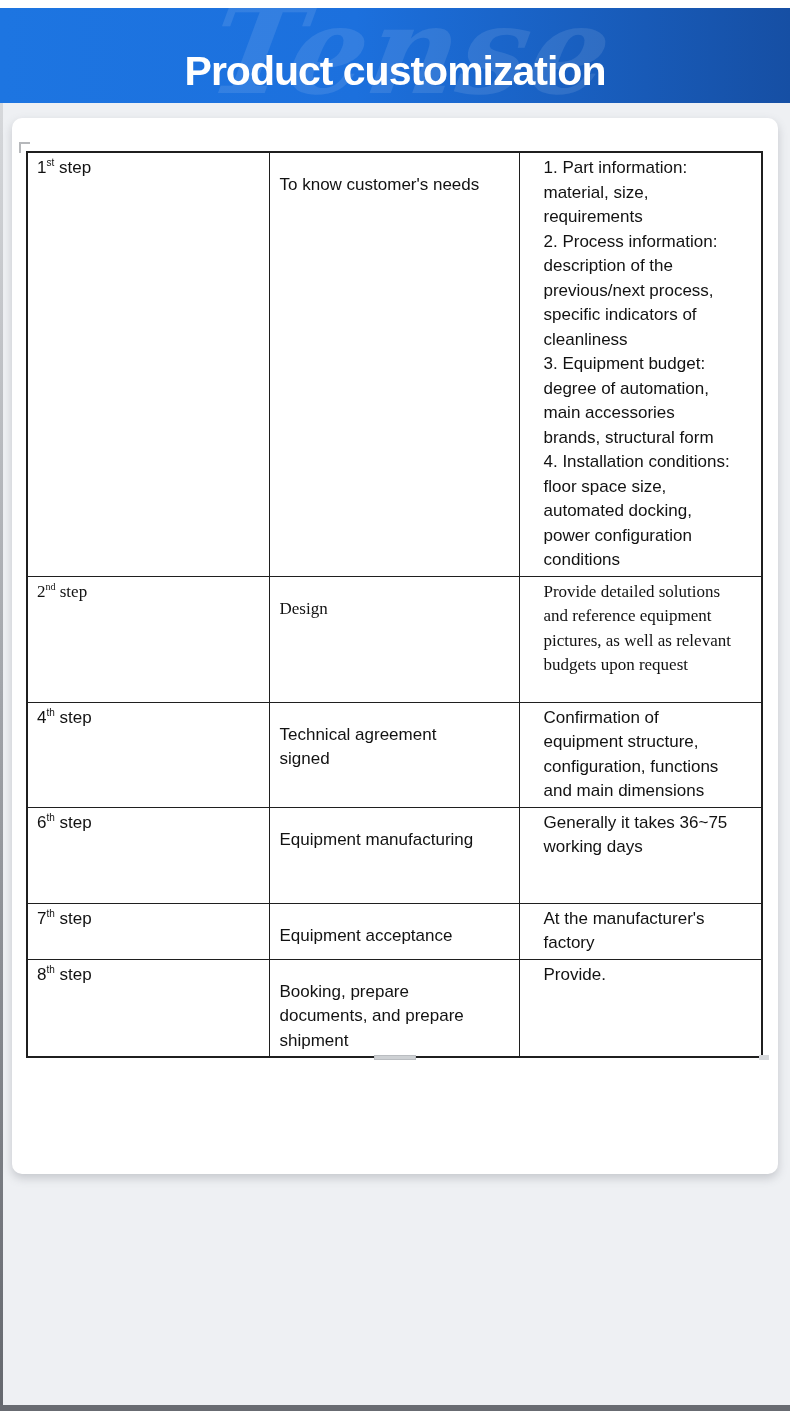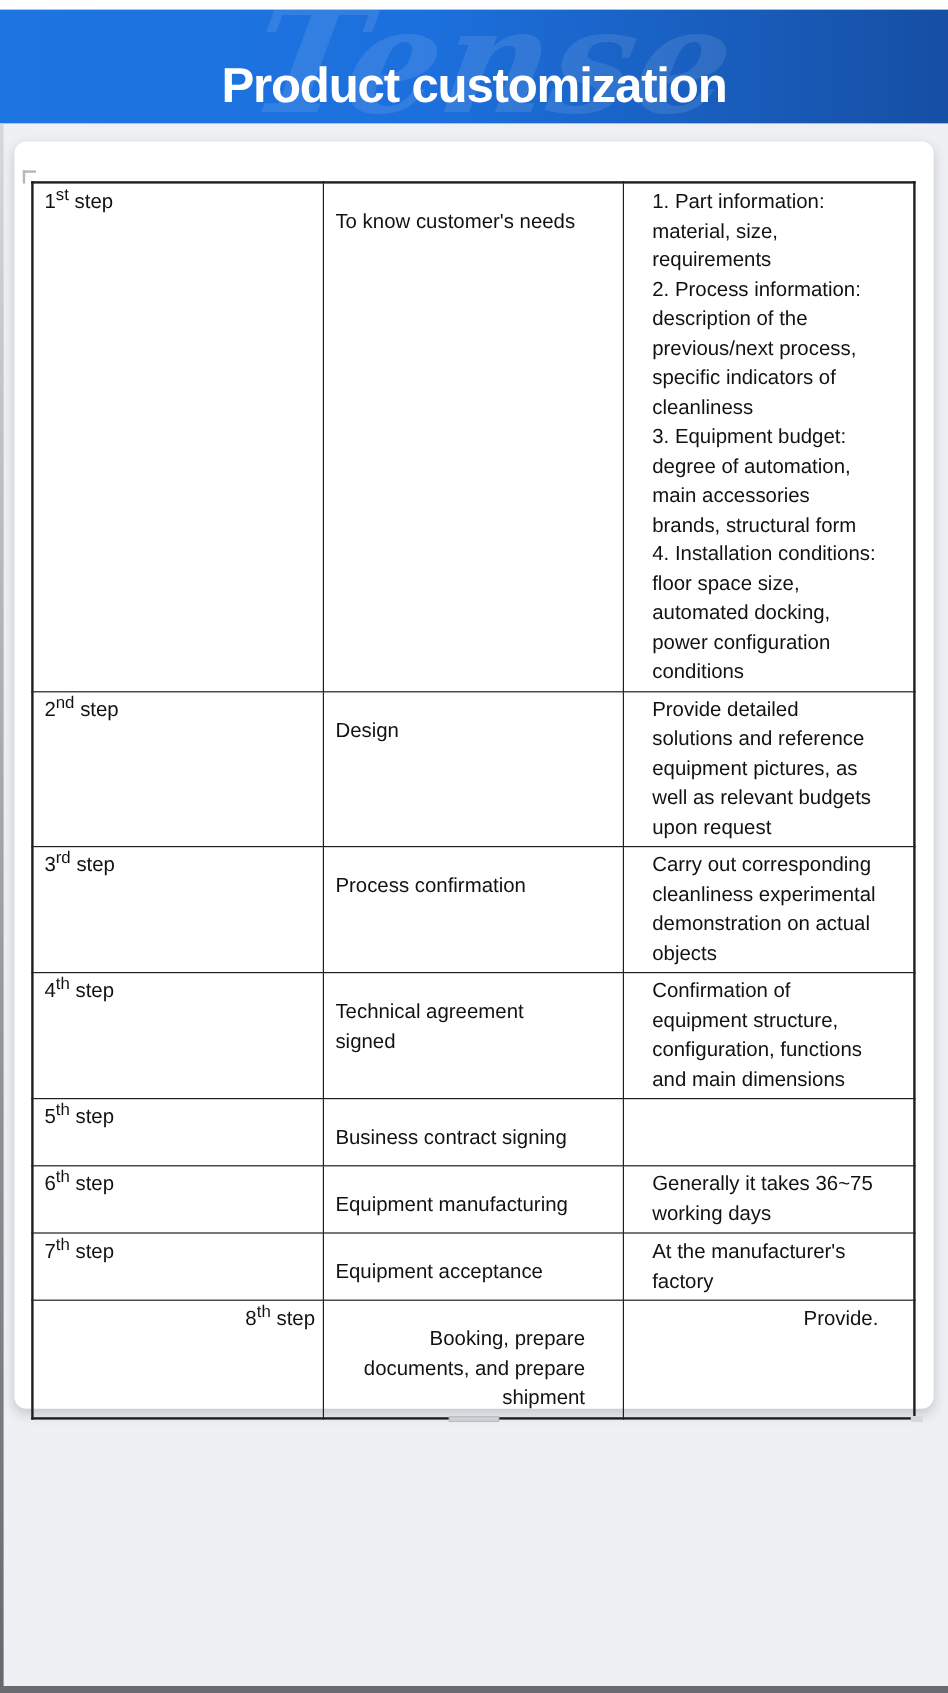--- a/index.html
+++ b/index.html
@@ -50,23 +50,23 @@
     border:2px solid #1f1f1f;
   }
   table.steps td {
     border:1px solid #1f1f1f; vertical-align:top; box-sizing:border-box;
     font-size:17px; line-height:24.5px; color:#121212;
   }
   col.c1 { width:242px; } col.c2 { width:250px; } col.c3 { width:243px; }
   td.cell-step    { padding:3px 6px 3px 9px; }
   td.cell-phase   { padding:20px 31px 3px 10px; }
   td.cell-details { padding:3px 29px 3px 24px; white-space:pre-line; }
-  sup { font-size:14px; line-height:0; }
+  sup { font-size:10px; line-height:0; }
   tr:nth-child(1) td { height:397px; }
-  tr:nth-child(2) td { height:126px; }
+  tr:nth-child(2) td { height:126px;font-family:Liberation Serif, serif; }
   tr:nth-child(3) td { height:100px; }
   tr:nth-child(4) td { height:96px; }
   tr:nth-child(5) td { height:56px; }
   tr:nth-child(6) td { height:56px; }
   tr:nth-child(7) td { height:56px; }
   tr:nth-child(8) td { height:82px;text-align:right; }
   
   .corner-mark {
     position:absolute; left:-7px; top:-9px; width:9px; height:9px;
     border-left:2px solid #b6b8bb; border-top:2px solid #b6b8bb;
@@ -110,33 +110,23 @@
 2. Process information: description of the previous/next process, specific indicators of cleanliness
 3. Equipment budget: degree of automation, main accessories brands, structural form
 4. Installation conditions: floor space size, automated docking, power configuration conditions</td>
         </tr>
         <tr>
           <td class="cell-step"><span>2</span><sup>nd</sup> <span>step</span></td>
           <td class="cell-phase">Design</td>
           <td class="cell-details">Provide detailed solutions and reference equipment pictures, as well as relevant budgets upon request</td>
         </tr>
         <tr>
-          <td class="cell-step"><span>3</span><sup>rd</sup> <span>step</span></td>
-          <td class="cell-phase">Process confirmation</td>
-          <td class="cell-details">Carry out corresponding cleanliness experimental demonstration on actual objects</td>
-        </tr>
-        <tr>
           <td class="cell-step"><span>4</span><sup>th</sup> <span>step</span></td>
           <td class="cell-phase">Technical agreement signed</td>
           <td class="cell-details">Confirmation of equipment structure, configuration, functions and main dimensions</td>
-        </tr>
-        <tr>
-          <td class="cell-step"><span>5</span><sup>th</sup> <span>step</span></td>
-          <td class="cell-phase">Business contract signing</td>
-          <td class="cell-details"></td>
         </tr>
         <tr>
           <td class="cell-step"><span>6</span><sup>th</sup> <span>step</span></td>
           <td class="cell-phase">Equipment manufacturing</td>
           <td class="cell-details">Generally it takes 36~75 working days</td>
         </tr>
         <tr>
           <td class="cell-step"><span>7</span><sup>th</sup> <span>step</span></td>
           <td class="cell-phase">Equipment acceptance</td>
           <td class="cell-details">At the manufacturer's factory</td>

